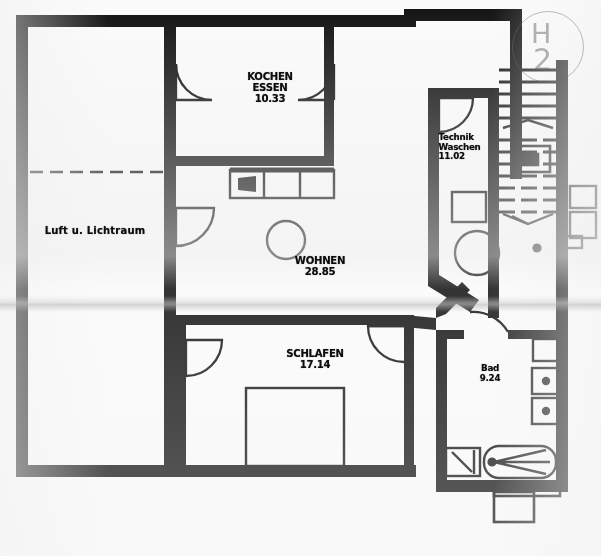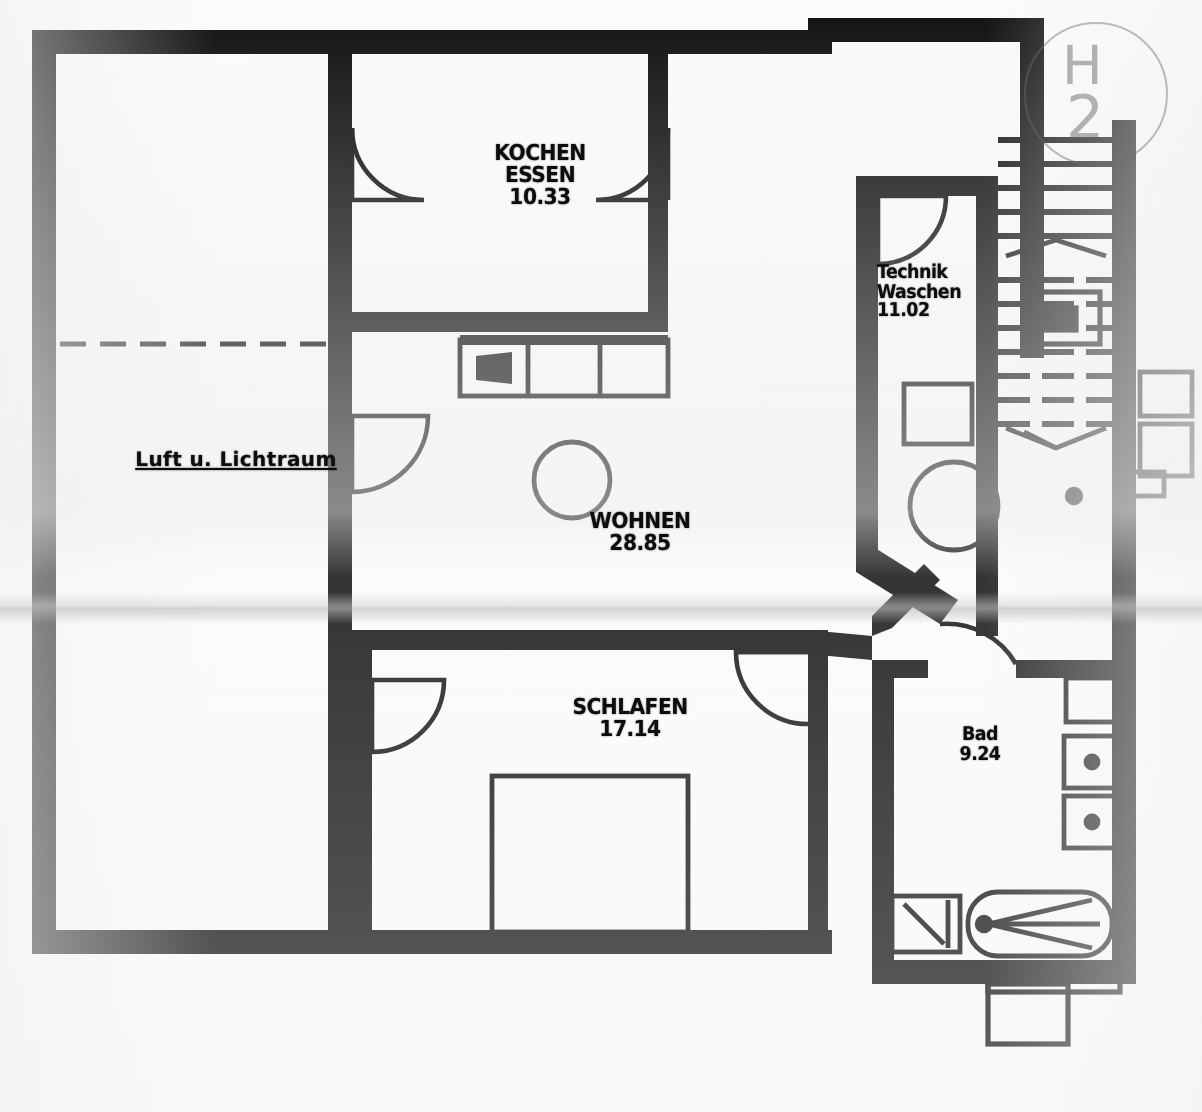--- a/index.html
+++ b/index.html
@@ -62,21 +62,21 @@
     font-size: 10px;
     letter-spacing: 0.2px;
     font-weight: bold;
     transform: none;
   }
   #label-kuchen  { left: 230px; top: 71px;  width: 80px; }
   #label-wohnen  { left: 283px; top: 255px; width: 74px; }
   #label-schlafen{ left: 272px; top: 348px; width: 86px; }
   #label-technik { left: 436px; top: 132px; width: 62px; text-align: left; }
   #label-bad     { left: 460px; top: 363px; width: 60px; }
-  #label-luft    { left: 53px;  top: 226px; width: 130px; text-decoration: underline; }
+  #label-luft    { left: 30px;  top: 226px; width: 130px; }
 
   #watermark {
     position: absolute;
     left: 512px; top: 11px;
     width: 70px; height: 70px;
     border: 1.6px solid rgba(110,110,110,0.45);
     border-radius: 50%;
     color: rgba(105,105,105,0.5);
     font-family: "DejaVu Sans", sans-serif;
     pointer-events: none;

